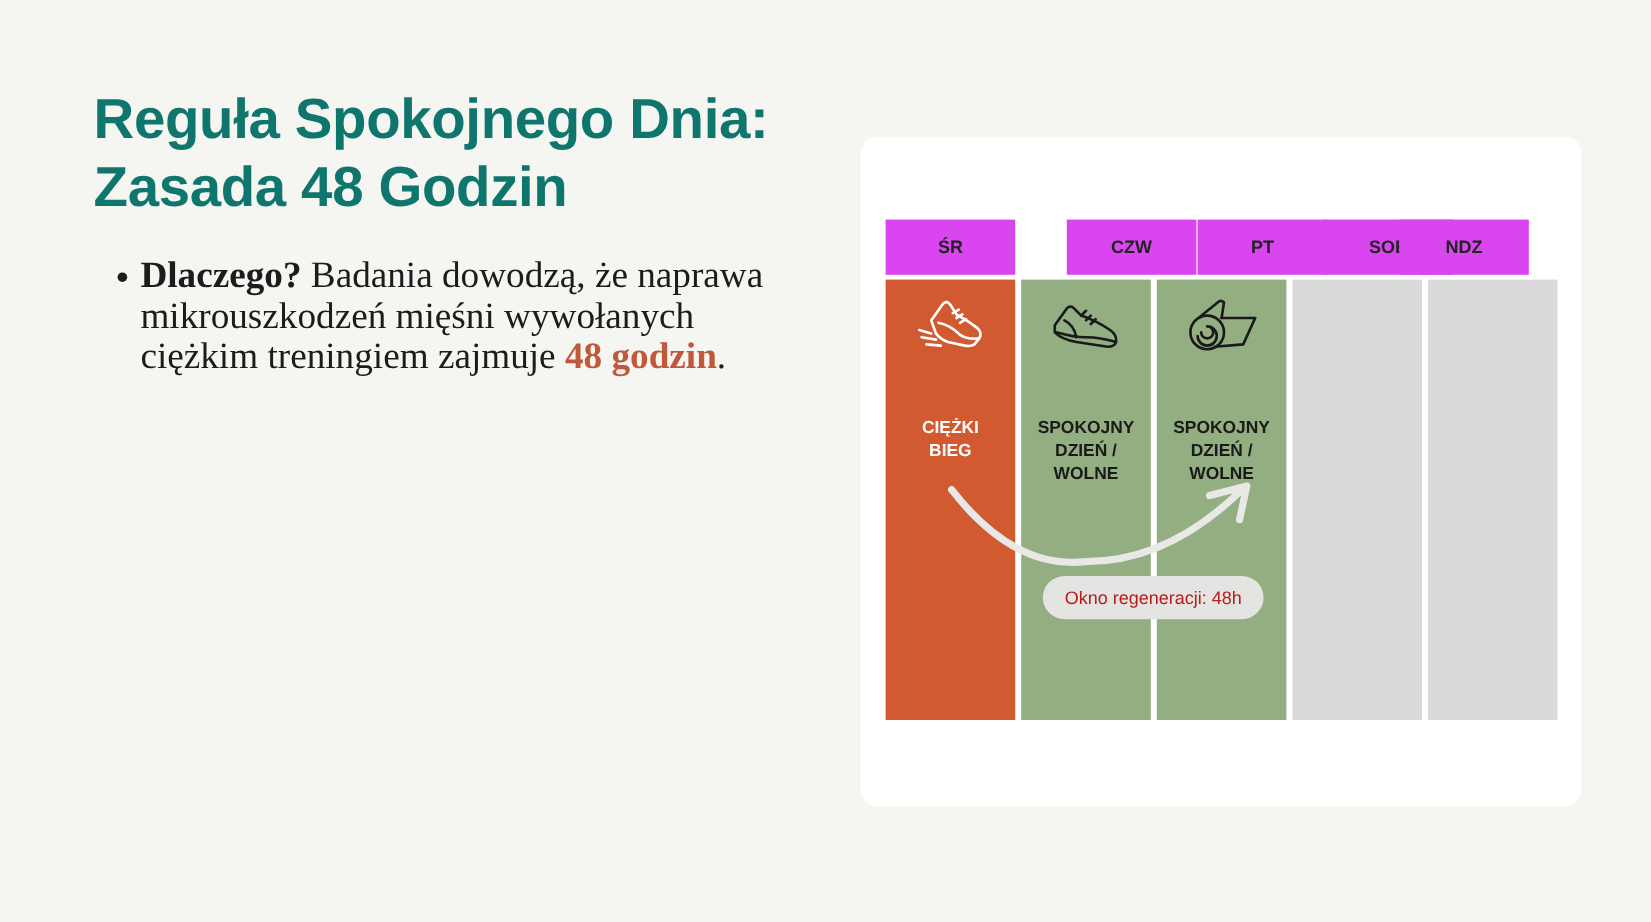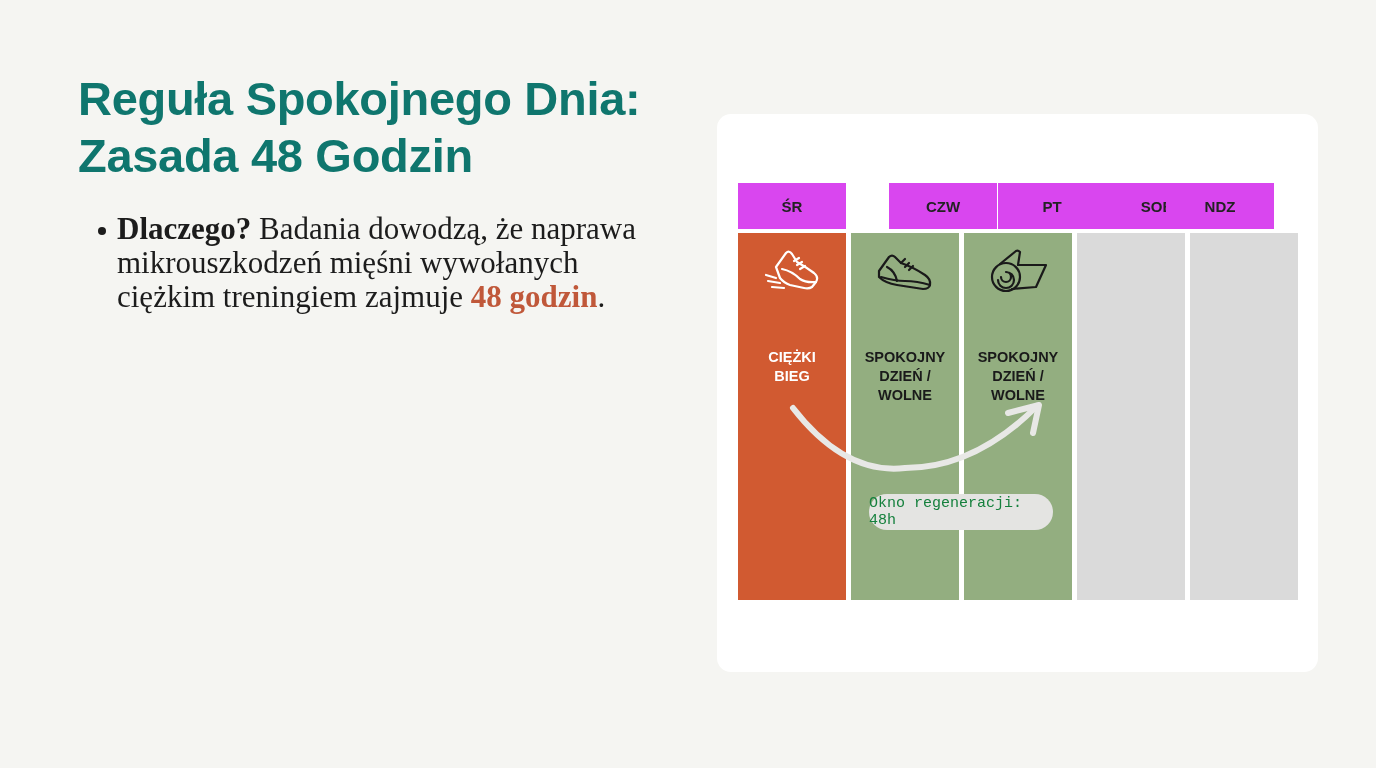--- a/index.html
+++ b/index.html
@@ -43,23 +43,23 @@
     position:absolute; top:233px; height:367px; width:108px;
   }
   .day-label {
     position:absolute; left:0; right:0; top:88px; text-align:center;
     font-family:Liberation Sans, sans-serif; font-weight:700;
     font-size:14.5px; line-height:19px;margin-top:27px;
   }
   .day-icon { position:absolute; left:24px; top:12px; width:60px; height:52px; }
   .arrow { position:absolute; left:735px; top:380px; width:580px; height:120px; pointer-events:none; }
   .pill {
-    position:absolute; left:869px; top:494px; width:184px; height:36px;
+    position:absolute; left:869px; top:480px; width:184px; height:36px;
     background:#e4e4e2; border-radius:18px;
-    font-family:Liberation Mono, monospace; font-size:15px; color:#15803d;
+    font-family:Liberation Sans, sans-serif; font-size:15px; color:#b91c1c;
     display:flex; align-items:center; justify-content:center;
   }
 </style>
 </head>
 <body>
 
 <h1 class="title">Reguła Spokojnego Dnia: Zasada 48 Godzin</h1>
 
 <ul class="bullets">
   <li><span class="b">Dlaczego?</span><span> Badania dowodzą, że naprawa mikrouszkodzeń mięśni wywołanych ciężkim treningiem zajmuje </span><span class="accent">48 godzin</span><span>.</span></li>

